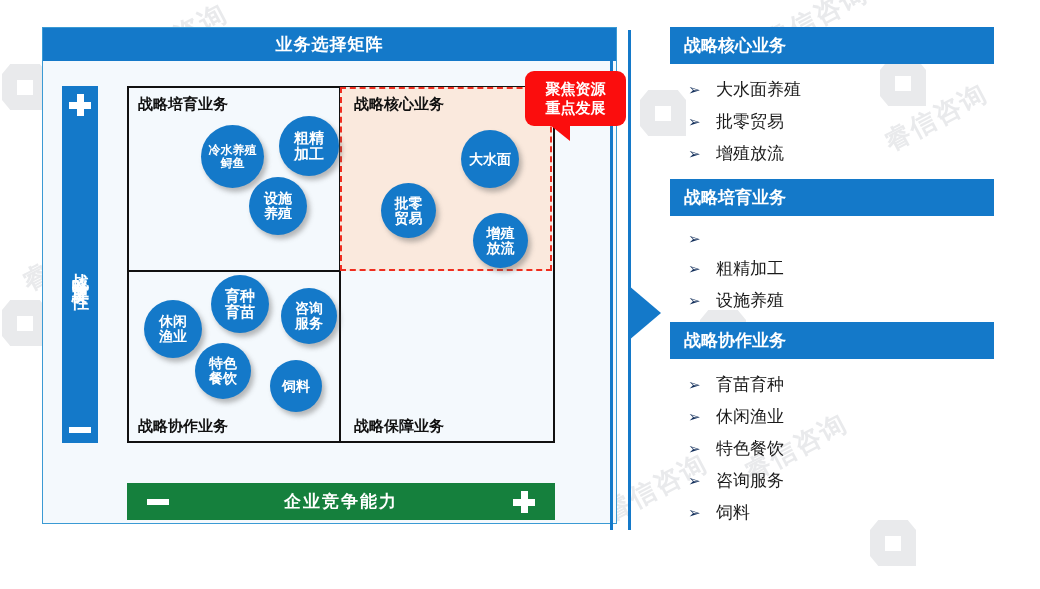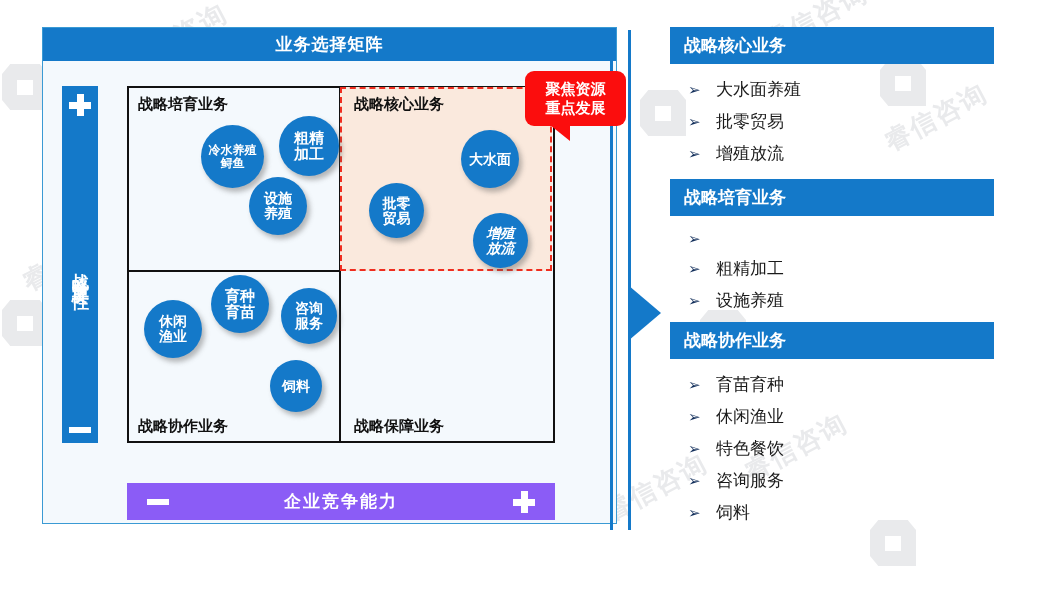--- a/index.html
+++ b/index.html
@@ -57,21 +57,21 @@
   .ql-bot{bottom:5px;left:9px;}
 
   
   .bubble{position:absolute;border-radius:50%;background:#1479c9;color:#fff;
     display:flex;align-items:center;justify-content:center;text-align:center;
     font-weight:bold;line-height:1.07;box-shadow:3px 4px 5px rgba(90,90,90,.42);
     z-index:3;box-sizing:border-box;}
 
   
   #x-axis{position:absolute;left:84px;top:455px;width:428px;height:37px;
-    background:#8b5cf6;color:#fff;display:flex;align-items:center;
+    background:#15803d;color:#fff;display:flex;align-items:center;
     justify-content:space-between;padding:0 20px;box-sizing:border-box;}
   #x-label{font-size:17px;font-weight:bold;letter-spacing:2px;}
 
   
   #callout{position:absolute;left:525px;top:29px;width:101px;height:55px;
     background:#fb0d0d;border-radius:9px;color:#fff;font-size:15px;
     font-weight:bold;line-height:1.22;display:flex;flex-direction:column;
     align-items:center;justify-content:center;z-index:20;margin-top:42px;}
   #callout:after{content:"";position:absolute;left:14px;bottom:-15px;
     width:0;height:0;border-left:11px solid transparent;
@@ -152,27 +152,27 @@
       <div class="bubble" style="left:150px;top:28px;width:60px;height:60px;font-size:15px;">
         <span>
           <span>粗精</span><br>
           <span>加工</span>
         </span>
       </div>
 
       <div class="bubble" style="left:332px;top:42px;width:58px;height:58px;font-size:14px;">
         <span>大水面</span>
       </div>
-      <div class="bubble" style="left:240px;top:95px;width:55px;height:55px;font-size:14px;">
+      <div class="bubble" style="left:252px;top:95px;width:55px;height:55px;font-size:14px;">
         <span>
           <span>批零</span><br>
           <span>贸易</span>
         </span>
       </div>
-      <div class="bubble" style="left:344px;top:125px;width:55px;height:55px;font-size:14px;font-style:italic;">
+      <div class="bubble" style="left:344px;top:125px;width:55px;height:55px;font-size:14px;">
         <span>
           <span>增殖</span><br>
           <span>放流</span>
         </span>
       </div>
 
       <div class="bubble" style="left:15px;top:212px;width:58px;height:58px;font-size:14px;">
         <span>
           <span>休闲</span><br>
           <span>渔业</span>
@@ -181,20 +181,26 @@
       <div class="bubble" style="left:82px;top:187px;width:58px;height:58px;font-size:15px;">
         <span>
           <span>育种</span><br>
           <span>育苗</span>
         </span>
       </div>
       <div class="bubble" style="left:152px;top:200px;width:56px;height:56px;font-size:14px;">
         <span>
           <span>咨询</span><br>
           <span>服务</span>
+        </span>
+      </div>
+      <div class="bubble" style="left:66px;top:255px;width:56px;height:56px;font-size:14px;">
+        <span>
+          <span>特色</span><br>
+          <span>餐饮</span>
         </span>
       </div>
       <div class="bubble" style="left:141px;top:272px;width:52px;height:52px;font-size:14px;">
         <span>饲料</span>
       </div>
     </div>
 
     <div id="x-axis">
       <span class="minus-glyph"></span>
       <span id="x-label">企业竞争能力</span>

